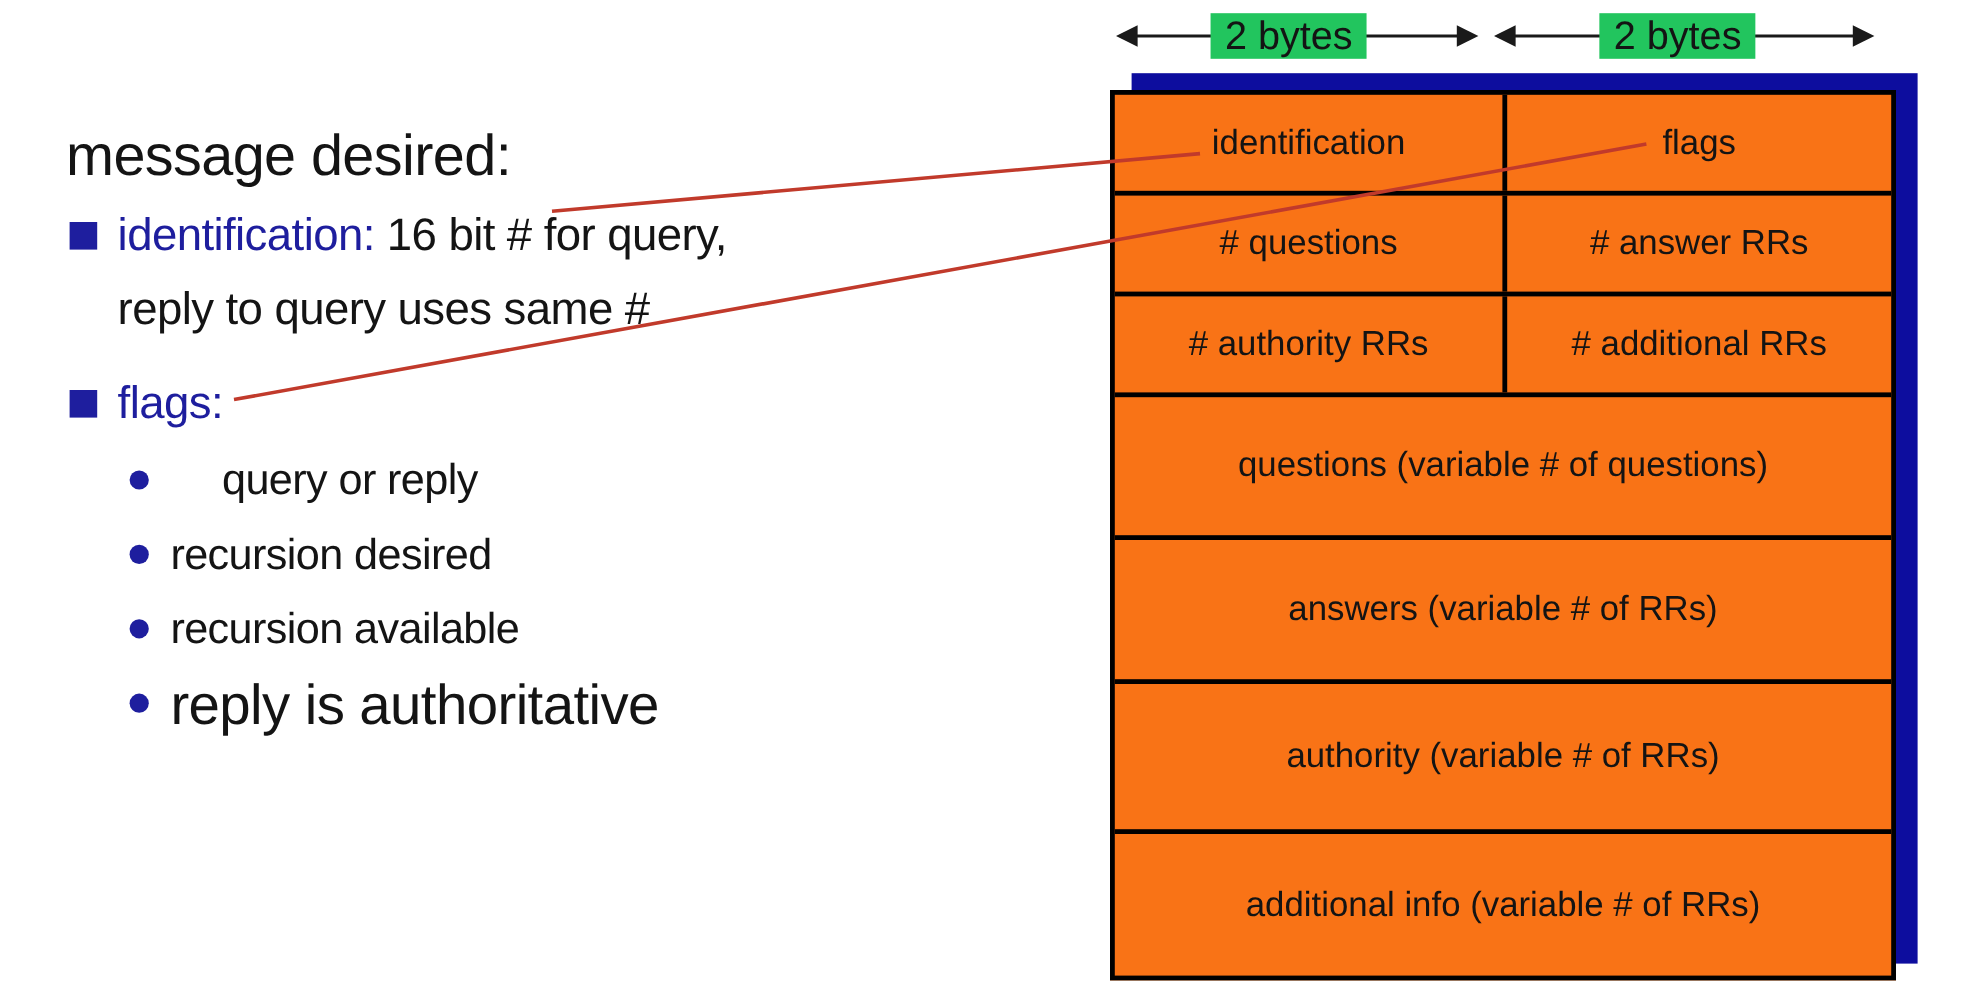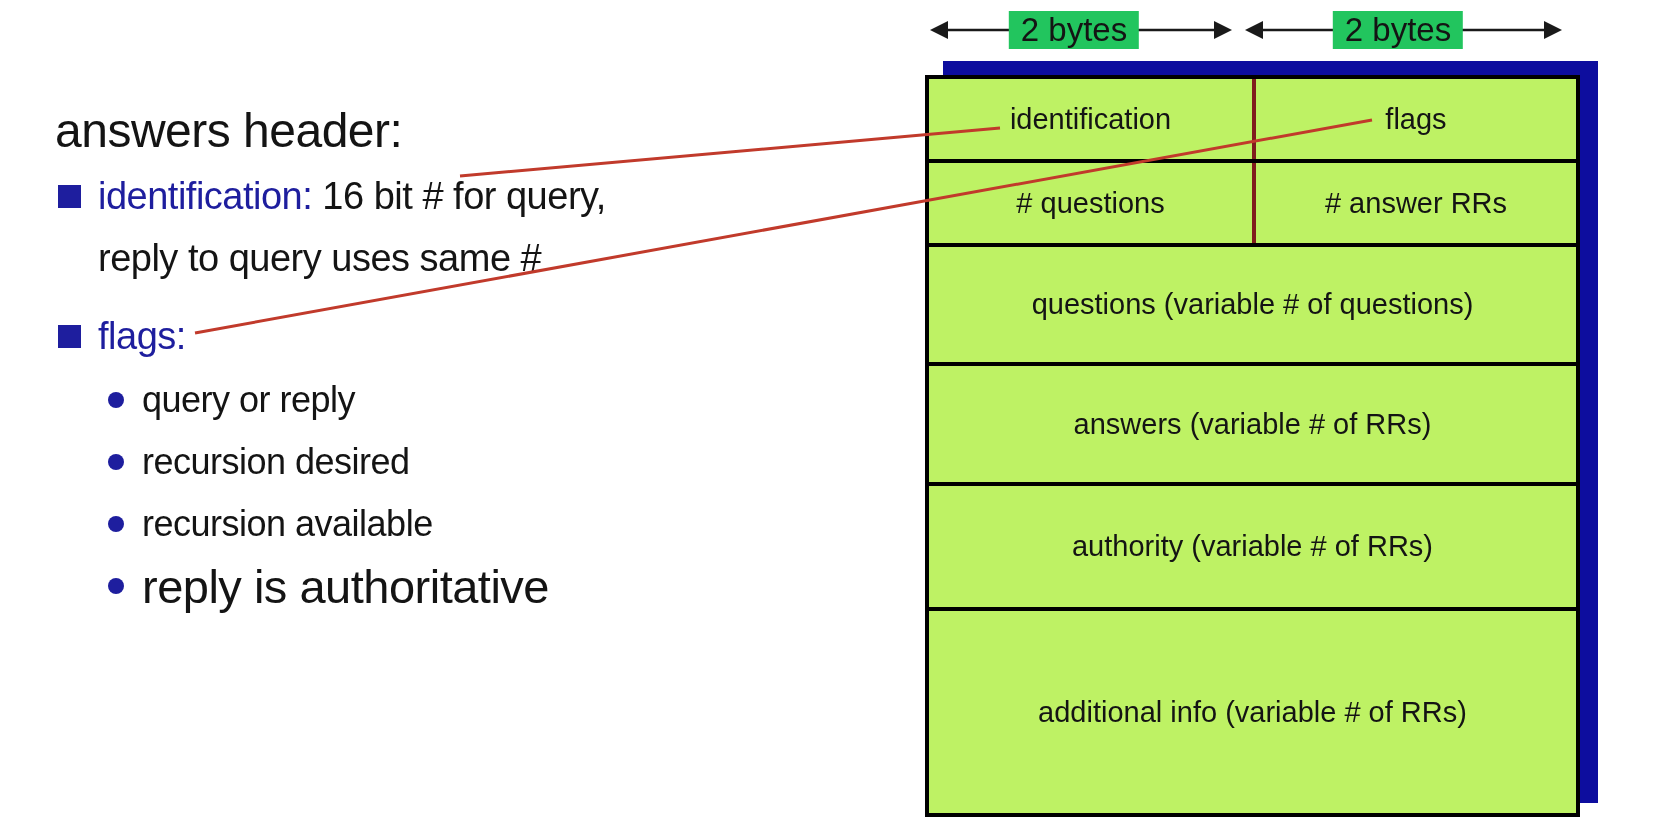--- a/index.html
+++ b/index.html
@@ -17,44 +17,44 @@
     font-family:"Liberation Sans", sans-serif;
     color:var(--ink);
   }
 
   
   .txtline{position:absolute;display:flex;align-items:center;white-space:nowrap;letter-spacing:-0.5px;}
   .title{left:55px;top:102px;height:56px;font-size:48px;color:var(--ink);}
   .b1   {left:58px;top:168px;height:56px;font-size:38px;}
   .b1b  {left:98px;top:230px;height:56px;font-size:38px;}
   .b2   {left:58px;top:308px;height:56px;font-size:38px;}
-  .sub0 {left:108px;top:374px;height:52px;font-size:36px;}
+  .sub0 {left:108px;top:374px;height:52px;font-size:36px;gap:43px;}
   .sub1 {left:108px;top:436px;height:52px;font-size:36px;}
   .sub2 {left:108px;top:498px;height:52px;font-size:36px;}
   .sub3 {left:108px;top:560px;height:52px;font-size:47px;}
   .sq{width:23px;height:23px;background:var(--blue);margin-right:17px;flex:0 0 auto;}
   .dot{width:16px;height:16px;border-radius:50%;background:var(--blue);margin-right:18px;flex:0 0 auto;}
   .term{color:var(--blue);}
   .rest{color:var(--ink);}
 
   
   .msgtable{
     position:absolute;left:925px;top:75px;
     width:655px;height:742px;
     box-sizing:border-box;
-    background:#bef264;
+    background:#f97316;
     border:4px solid #000;
     box-shadow:18px -14px 0 0 var(--shadow-blue);
     display:flex;flex-direction:column;
     font-size:29px;letter-spacing:0;
   }
   .trow{display:flex;box-sizing:border-box;}
   .trow + .trow{border-top:4px solid #000;}
   .split .cell-l{width:323px;display:flex;align-items:center;justify-content:center;box-sizing:border-box;}
-  .split .cell-r{flex:1;border-left:4px solid #7f1d1d;display:flex;align-items:center;justify-content:center;box-sizing:border-box;}
+  .split .cell-r{flex:1;border-left:4px solid #000000;display:flex;align-items:center;justify-content:center;box-sizing:border-box;}
   .full{align-items:center;justify-content:center;}
   .r1{height:80px;}
   .r2{height:84px;}
   .r3{height:84px;}
   .r4{height:119px;}
   .r5{height:120px;}
   .r6{height:125px;}
   .r7{flex:1;}
 
   
@@ -67,21 +67,21 @@
   }
   .bl1{left:1074px;}
   .bl2{left:1398px;}
 </style>
 </head>
 <body>
 
 <div class="stage">
 
   <div class="txtline title">
-    <span>answers header:</span>
+    <span>message desired:</span>
   </div>
 
   <div class="txtline b1">
     <span class="sq"></span>
     <span><span class="term">identification:</span><span class="rest"> 16 bit # for query,</span></span>
   </div>
 
   <div class="txtline b2">
     <span class="sq"></span>
     <span class="term">flags:</span>
@@ -110,20 +110,24 @@
 
   <div class="msgtable">
     <div class="trow split r1">
       <div class="cell-l">identification</div>
       <div class="cell-r">flags</div>
     </div>
     <div class="trow split r2">
       <div class="cell-l"># questions</div>
       <div class="cell-r"># answer RRs</div>
     </div>
+    <div class="trow split r3">
+      <div class="cell-l"># authority RRs</div>
+      <div class="cell-r"># additional RRs</div>
+    </div>
     <div class="trow full r4">questions (variable # of questions)</div>
     <div class="trow full r5">answers (variable # of RRs)</div>
     <div class="trow full r6">authority (variable # of RRs)</div>
     <div class="trow full r7">additional info (variable # of RRs)</div>
   </div>
 
   <svg class="overlay" width="1657" height="832" viewBox="0 0 1657 832" xmlns="http://www.w3.org/2000/svg">
 
     <line x1="460" y1="176" x2="1000" y2="128" stroke="#c13a2b" stroke-width="3"></line>
     <line x1="195" y1="333" x2="1372" y2="120" stroke="#c13a2b" stroke-width="3"></line>

